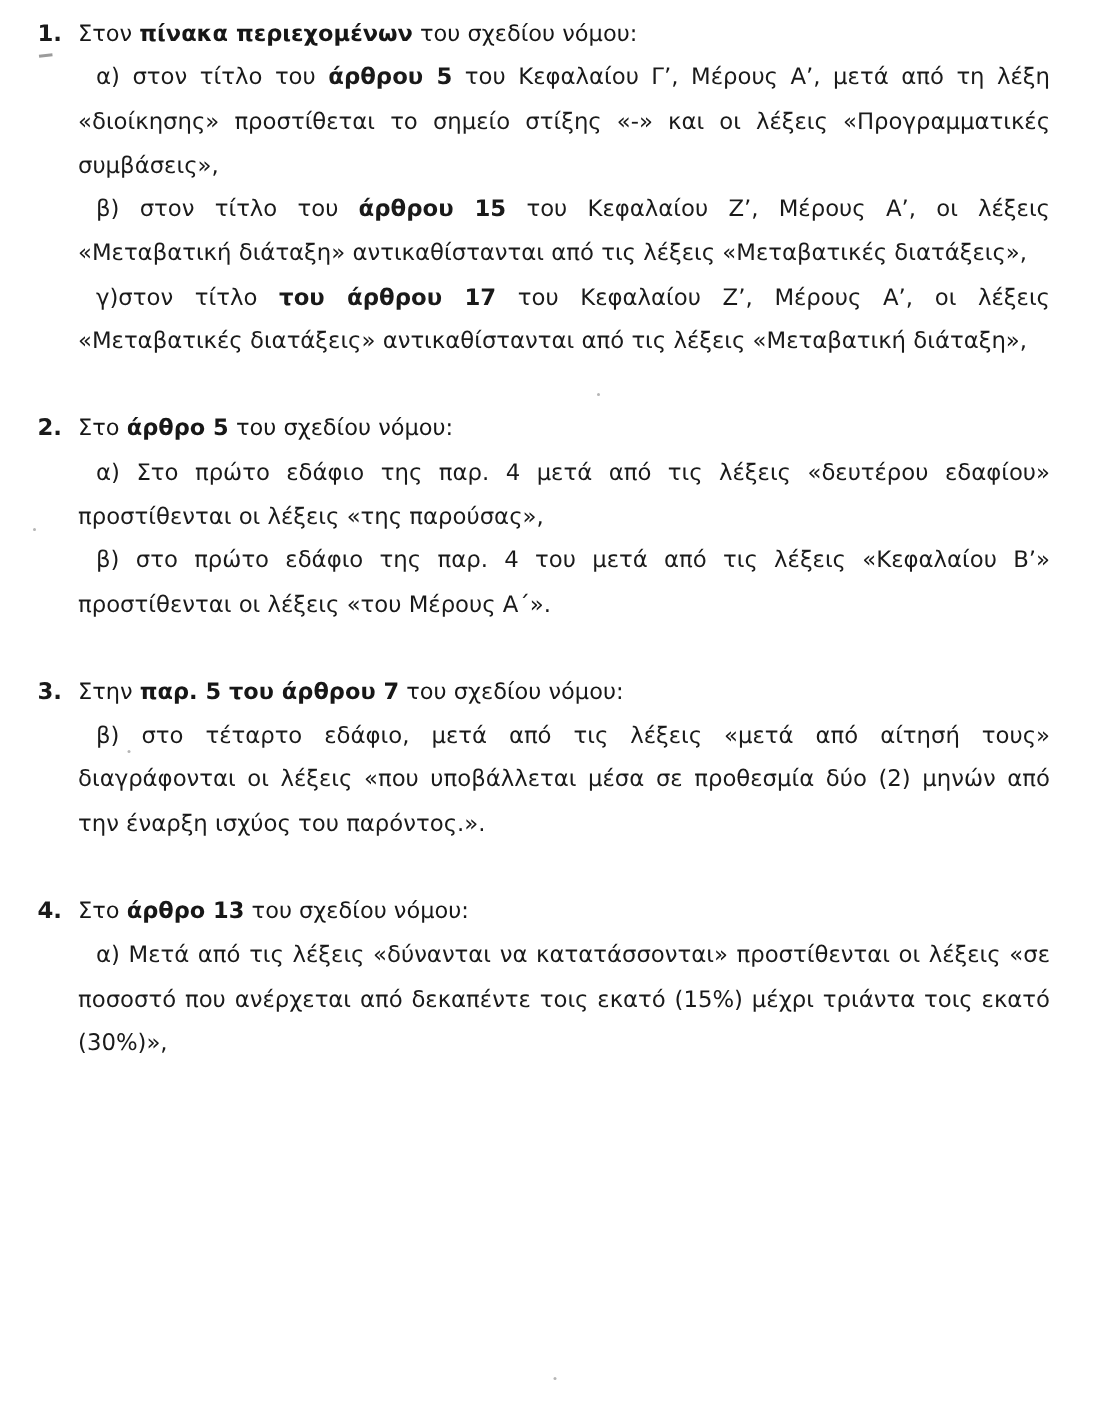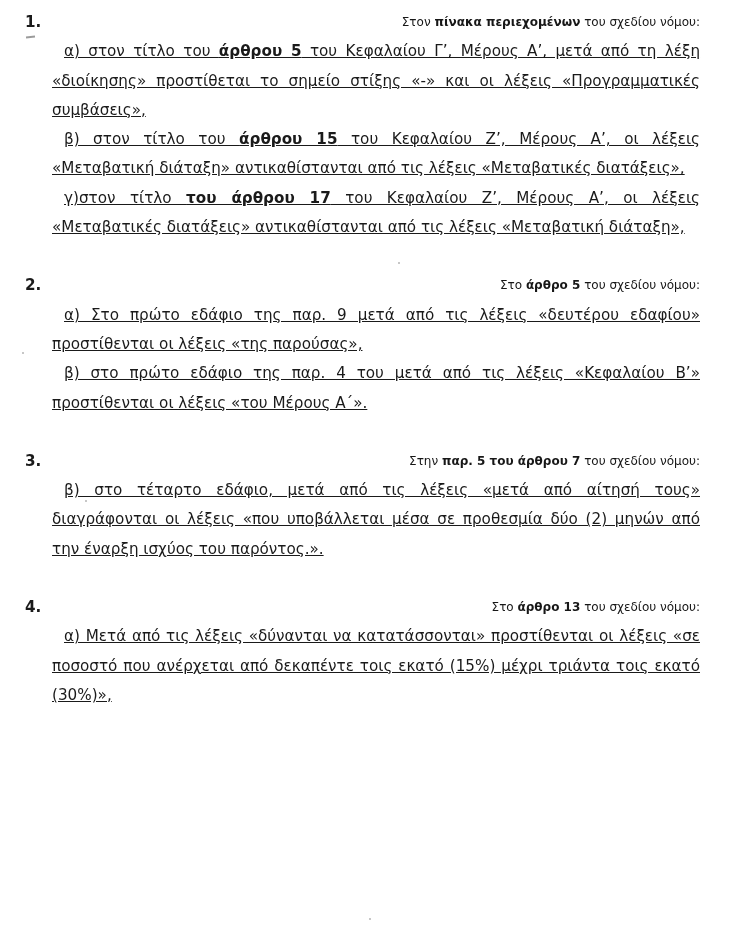--- a/index.html
+++ b/index.html
@@ -38,33 +38,31 @@
     font-size: 15.2px;
     line-height: 29.3px;
     font-weight: 700;
     color: #1a1a1a;
     text-align: left;
     padding-left: 1px;
     box-sizing: border-box;
   }
   .head-text {
     flex: 1 1 auto;
-    font-size: 12px;
+    font-size: 15px;
     line-height: 29.3px;
-    text-align: right;
   }
   .para {
     margin: 0 0 0 28px;
     font-size: 15.2px;
     line-height: 29.3px;
     text-align: justify;
     text-justify: inter-word;
     text-indent: 12px;
     color: #1a1a1a;
-    text-decoration: underline;
   }
   b {
     font-weight: 700;
   }
   .gap {
     height: 29px;
   }
   .artifact-dash {
     position: absolute;
     left: 26px;
@@ -101,21 +99,21 @@
         <p class="para">α) στον τίτλο του <b>άρθρου 5</b> του Κεφαλαίου Γ’, Μέρους Α’, μετά από τη λέξη «διοίκησης» προστίθεται το σημείο στίξης «-» και οι λέξεις «Προγραμματικές συμβάσεις»,</p>
         <p class="para">β) στον τίτλο του <b>άρθρου 15</b> του Κεφαλαίου Ζ’, Μέρους Α’, οι λέξεις «Μεταβατική διάταξη» αντικαθίστανται από τις λέξεις «Μεταβατικές διατάξεις»,</p>
         <p class="para">γ)στον τίτλο <b>του άρθρου 17</b> του Κεφαλαίου Ζ’, Μέρους Α’, οι λέξεις «Μεταβατικές διατάξεις» αντικαθίστανται από τις λέξεις «Μεταβατική διάταξη»,</p>
       </div>
       <div class="gap"></div>
       <div class="item">
         <div class="item-head">
           <span class="marker">2.</span>
           <span class="head-text">Στο <b>άρθρο 5</b> του σχεδίου νόμου:</span>
         </div>
-        <p class="para">α) Στο πρώτο εδάφιο της παρ. 9 μετά από τις λέξεις «δευτέρου εδαφίου» προστίθενται  οι λέξεις «της παρούσας»,</p>
+        <p class="para">α) Στο πρώτο εδάφιο της παρ. 4 μετά από τις λέξεις «δευτέρου εδαφίου» προστίθενται  οι λέξεις «της παρούσας»,</p>
         <p class="para">β) στο πρώτο εδάφιο της παρ. 4 του μετά από τις λέξεις «Κεφαλαίου Β’» προστίθενται  οι λέξεις «του Μέρους Α΄».</p>
       </div>
       <div class="gap"></div>
       <div class="item">
         <div class="item-head">
           <span class="marker">3.</span>
           <span class="head-text">Στην <b>παρ. 5 του άρθρου 7</b> του σχεδίου νόμου:</span>
         </div>
         <p class="para">β) στο τέταρτο εδάφιο, μετά από τις λέξεις «μετά από αίτησή τους» διαγράφονται οι λέξεις «που υποβάλλεται μέσα σε προθεσμία δύο (2) μηνών από την έναρξη ισχύος του παρόντος.».</p>
       </div>

